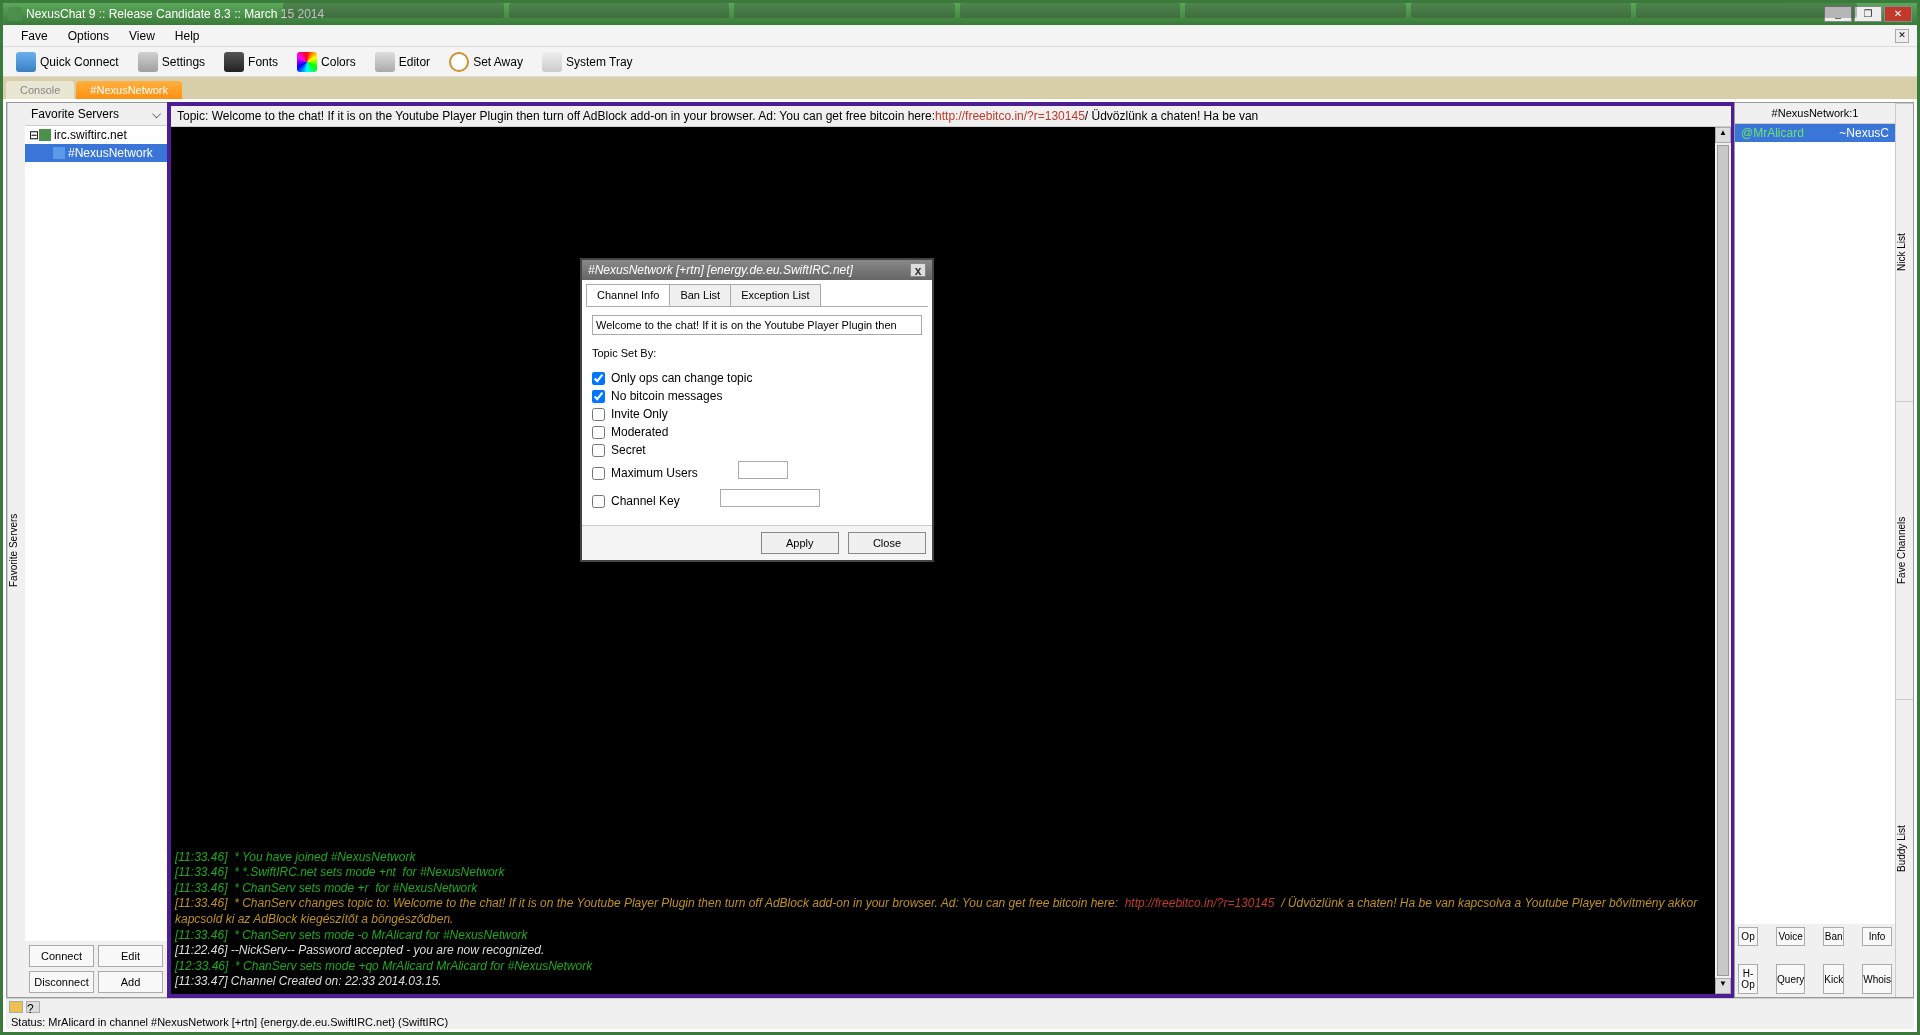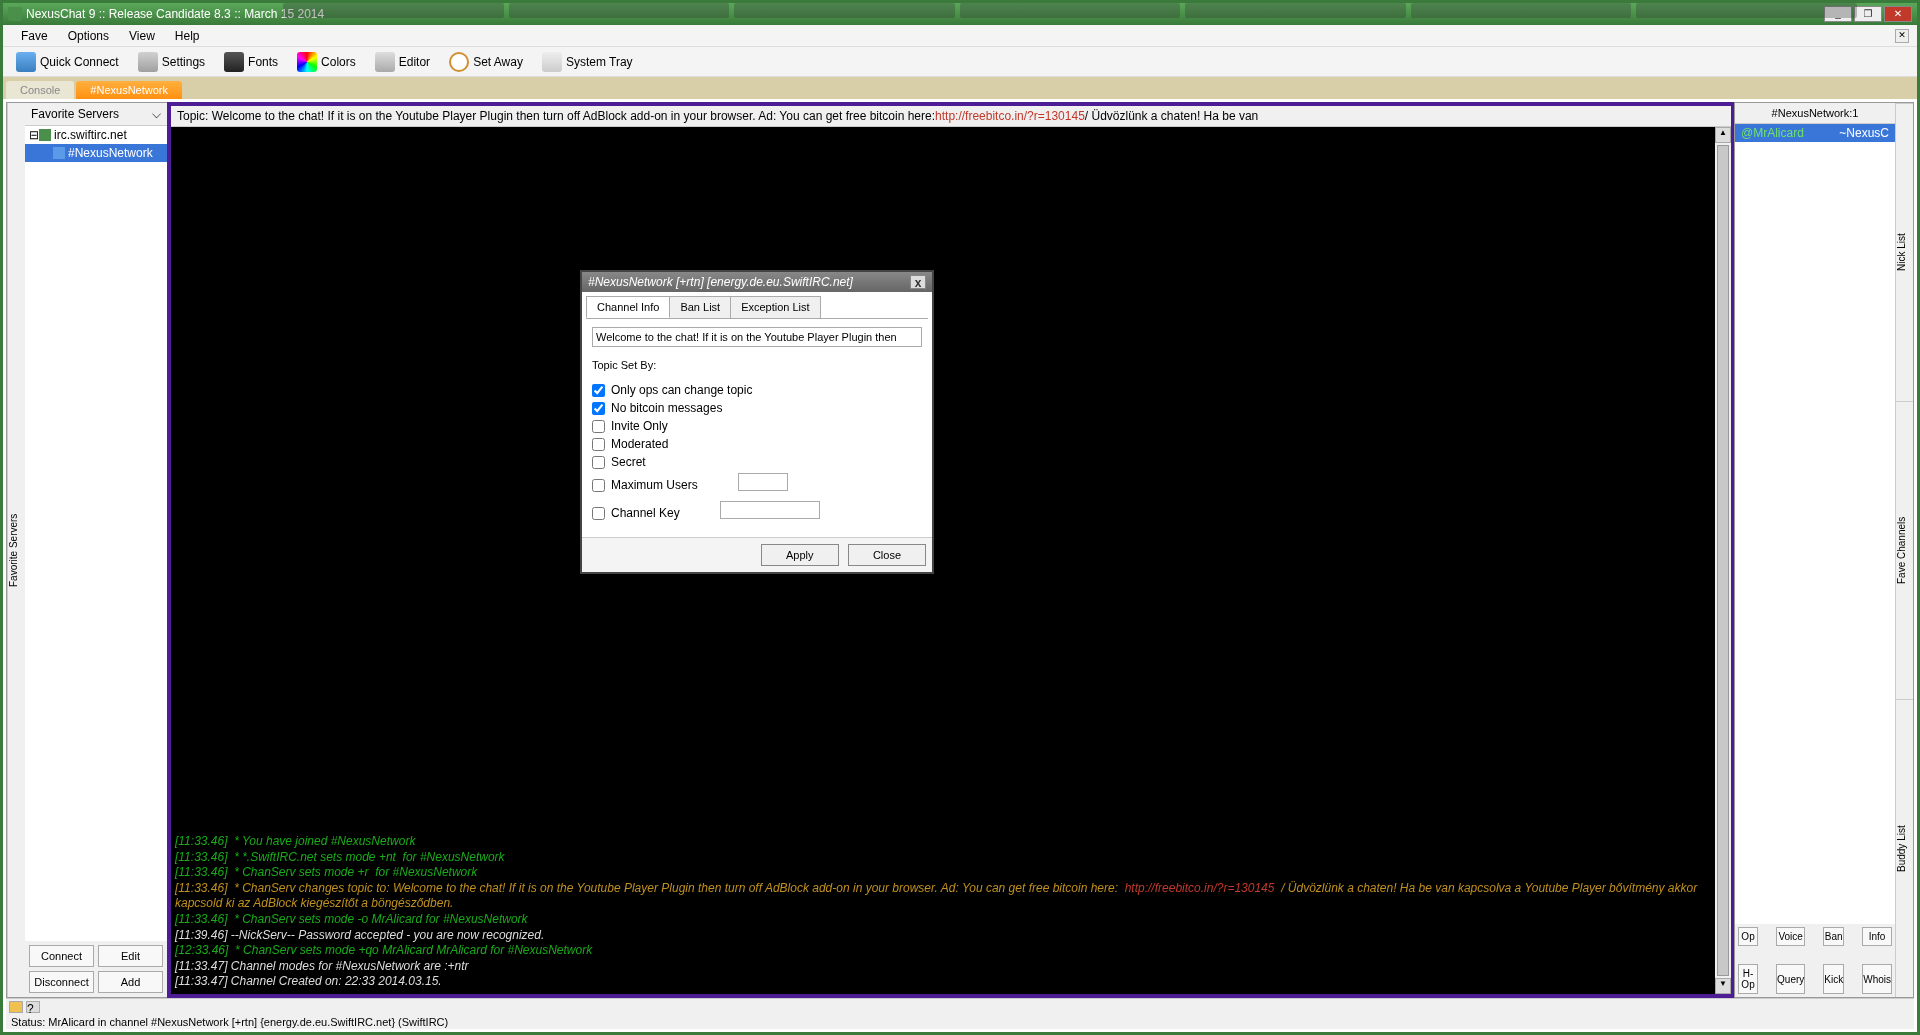--- a/index.html
+++ b/index.html
@@ -81,21 +81,21 @@
 .side-tabs { width: 18px; background: #f0f0f0; border-left: 1px solid #ccc; display: flex; flex-direction: column;}
 .side-tab { flex:1; writing-mode: vertical-rl; text-align: center; padding: 6px 0; font-size: 10px; border-bottom: 1px solid #ccc; transform: rotate(180deg);}
 
 
 .status-bar { position: absolute; bottom: 3px; left: 3px; right: 3px; height: 31px; background: #f0f0f0; border-top: 1px solid #ccc; display:flex; flex-direction:column;}
 .status-top { height: 16px; display: flex; align-items:center; padding: 0 3px; gap: 3px;}
 .status-top .sicon { width: 14px; height: 12px; background: #f0c050; border: 1px solid #aaa;}
 .status-text { flex: 1; padding: 1px 5px; font-size: 11px;}
 
 
-.dialog { position: absolute; top: 270px; left: 580px; width: 354px; background: #fff; border: 2px solid #444; box-shadow: 2px 2px 8px rgba(0,0,0,0.5);}
+.dialog { position: absolute; top: 258px; left: 580px; width: 354px; background: #fff; border: 2px solid #444; box-shadow: 2px 2px 8px rgba(0,0,0,0.5);}
 .dialog-title { background: linear-gradient(#888,#666); color: #fff; padding: 3px 6px; font-size: 11px; display:flex; font-style:italic;}
 .dialog-title .dx { margin-left: auto; width: 16px; height: 14px; background: #ddd; color: #333; text-align:center; font-style:normal; font-weight:bold; cursor:pointer; border:1px solid #888;}
 .dialog-tabs { display: flex; border-bottom: 1px solid #aaa; margin: 4px 4px 0 4px;}
 .dialog-tab { padding: 4px 10px; font-size: 11px; border: 1px solid #aaa; border-bottom: none; background: #f0f0f0; cursor:pointer; margin-right:-1px;}
 .dialog-tab.active { background: #fff; border-bottom: 1px solid #fff; position:relative; z-index:1;}
 .dialog-body { padding: 8px 10px;}
 .dialog-body input[type=text] { width: 100%; padding: 3px; font-size: 11px; border: 1px solid #aaa; margin-bottom: 6px;}
 .dialog-body .lbl { font-size: 11px; margin: 6px 0 12px 0; display:block;}
 .opt-row { display: flex; align-items: center; margin: 4px 0; font-size: 11px;}
 .opt-row input[type=checkbox] { margin-right: 6px;}
@@ -214,23 +214,22 @@
       </div>
       <div class="chat-wrap">
         <div class="chat-body">
           <div class="spacer"></div>
           <div id="chat-lines">
               <div class="chat-line cl-green">[11:33.46]  * You have joined #NexusNetwork</div>
               <div class="chat-line cl-green">[11:33.46]  * *.SwiftIRC.net sets mode +nt  for #NexusNetwork</div>
               <div class="chat-line cl-green">[11:33.46]  * ChanServ sets mode +r  for #NexusNetwork</div>
               <div class="chat-line cl-gold link"><span class="cl-gold">[11:33.46]  * ChanServ changes topic to: Welcome to the chat! If it is on the Youtube Player Plugin then turn off AdBlock add-on in your browser. Ad: You can get free bitcoin here:  </span><span class="cl-red">http://freebitco.in/?r=130145</span><span class="cl-gold">  / Üdvözlünk a chaten! Ha be van kapcsolva a Youtube Player bővítmény akkor kapcsold ki az AdBlock kiegészítőt a böngésződben.</span></div>
               <div class="chat-line cl-green">[11:33.46]  * ChanServ sets mode -o MrAlicard for #NexusNetwork</div>
-              <div class="chat-line cl-white">[11:39.46] --NickServ-- Password accepted - you are now recognized.</div>
+              <div class="chat-line cl-white">[11:22.46] --NickServ-- Password accepted - you are now recognized.</div>
               <div class="chat-line cl-green">[12:33.46]  * ChanServ sets mode +qo MrAlicard MrAlicard for #NexusNetwork</div>
-              <div class="chat-line cl-white">[11:33.47] Channel modes for #NexusNetwork are :+ntr</div>
               <div class="chat-line cl-white">[11:33.47] Channel Created on: 22:33 2014.03.15.</div>
             </div>
         </div>
         <div class="scroll-track">
           <div class="scroll-btn">▲</div>
           <div class="scroll-thumb"></div>
           <div class="scroll-btn">▼</div>
         </div>
       </div>
     </div>

